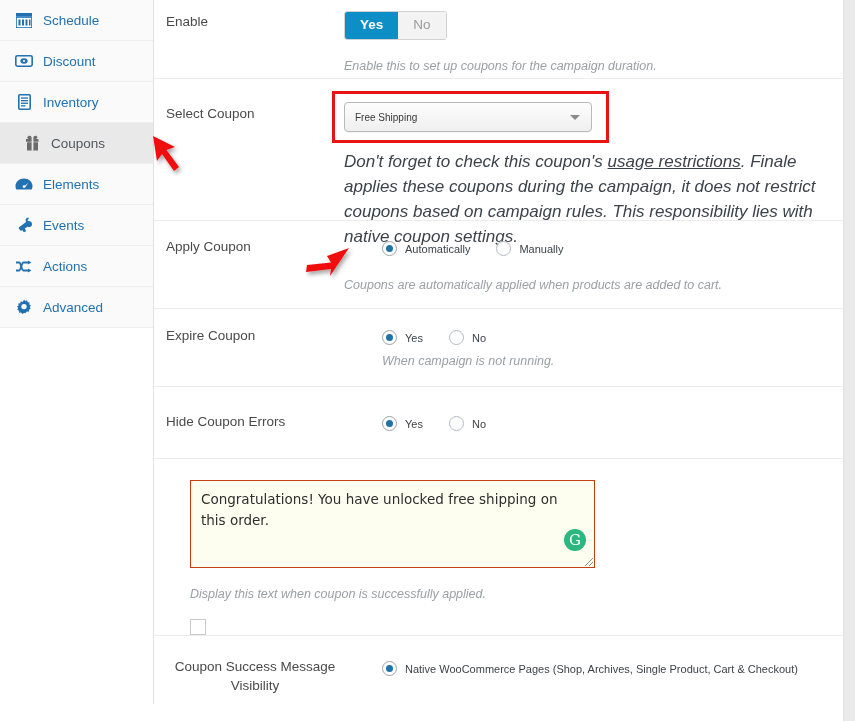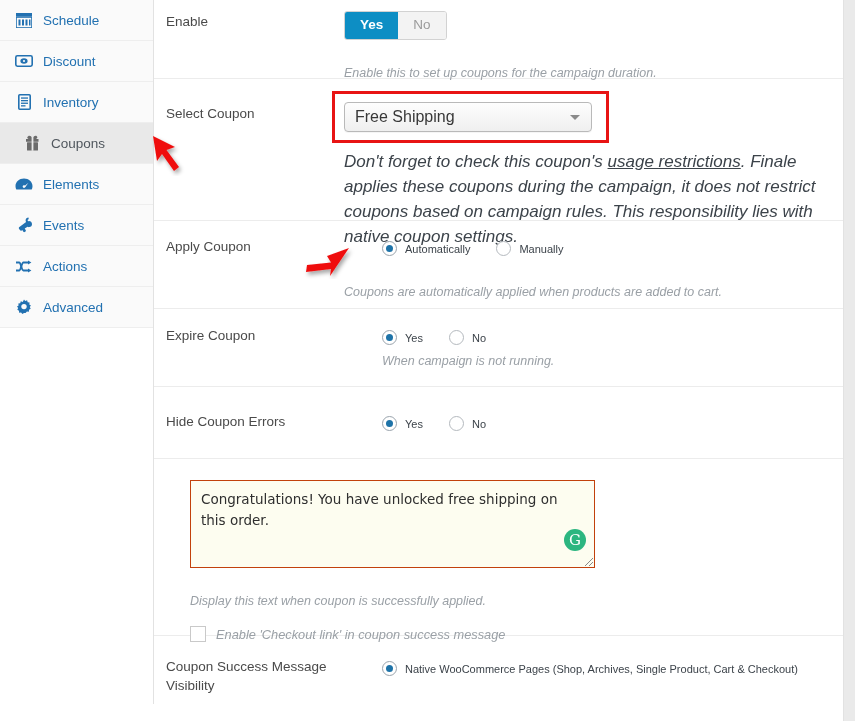--- a/index.html
+++ b/index.html
@@ -94,21 +94,21 @@
     flex: 1;
     padding-top: 8px;
     padding-bottom: 10px;
     box-sizing: border-box;
   }
   .hint {
     font-style: italic;
     color: #9aa0a6;
     font-size: 12.5px;
     line-height: 18px;
-    margin-top: 24px;
+    margin-top: 17px;
   }
   .desc {
     color: #3c434a;
     font-size: 17px;
     line-height: 25px;
     margin-top: 9px;
     max-width: 490px;
     font-style: italic;
   }
   .desc a {
@@ -162,21 +162,21 @@
     position: relative;
     width: 248px;
     height: 30px;
     box-sizing: border-box;
     border: 1px solid #b9b9b9;
     border-radius: 4px;
     background: linear-gradient(#fdfdfd, #efefef);
     display: flex;
     align-items: center;
     padding: 0 10px;
-    font-size: 16px;
+    font-size: 10px;
     color: #383838;
     cursor: pointer;
     box-shadow: 0 1px 0 rgba(0,0,0,0.04);
   }
   .select .caret {
     position: absolute;
     right: 11px;
     top: 50%;
     margin-top: -2px;
     width: 0;
@@ -498,26 +498,25 @@
           <div class="textarea">Congratulations! You have unlocked free shipping on this order.</div>
           <div class="grammarly">G</div>
           <svg class="resize-grip" viewBox="0 0 12 12" stroke="#8a8a8a" stroke-width="1">
             <line x1="11" y1="3" x2="3" y2="11"></line>
             <line x1="11" y1="7" x2="7" y2="11"></line>
           </svg>
         </div>
         <div class="hint">Display this text when coupon is successfully applied.</div>
         <label class="cb-line">
           <span class="checkbox"></span>
-          <span class="cb-label">Enable 'Checkout link' in coupon success message</span>
         </label>
       </div>
     </div>
 
-    <div class="row" style="height:85px;border-bottom:0;">
+    <div class="row" style="height:85px;border-bottom:0;text-align:center;">
       <div class="row-label" style="padding-top:21px;">Coupon Success Message Visibility</div>
       <div class="row-field" style="padding-top:18px;">
         <div class="radio-line" style="margin-left:38px;">
           <label class="radio-opt radio-wide">
             <span class="radio checked"></span>
             <span>Native WooCommerce Pages (Shop, Archives, Single Product, Cart &amp; Checkout)</span>
           </label>
         </div>
       </div>
     </div>

